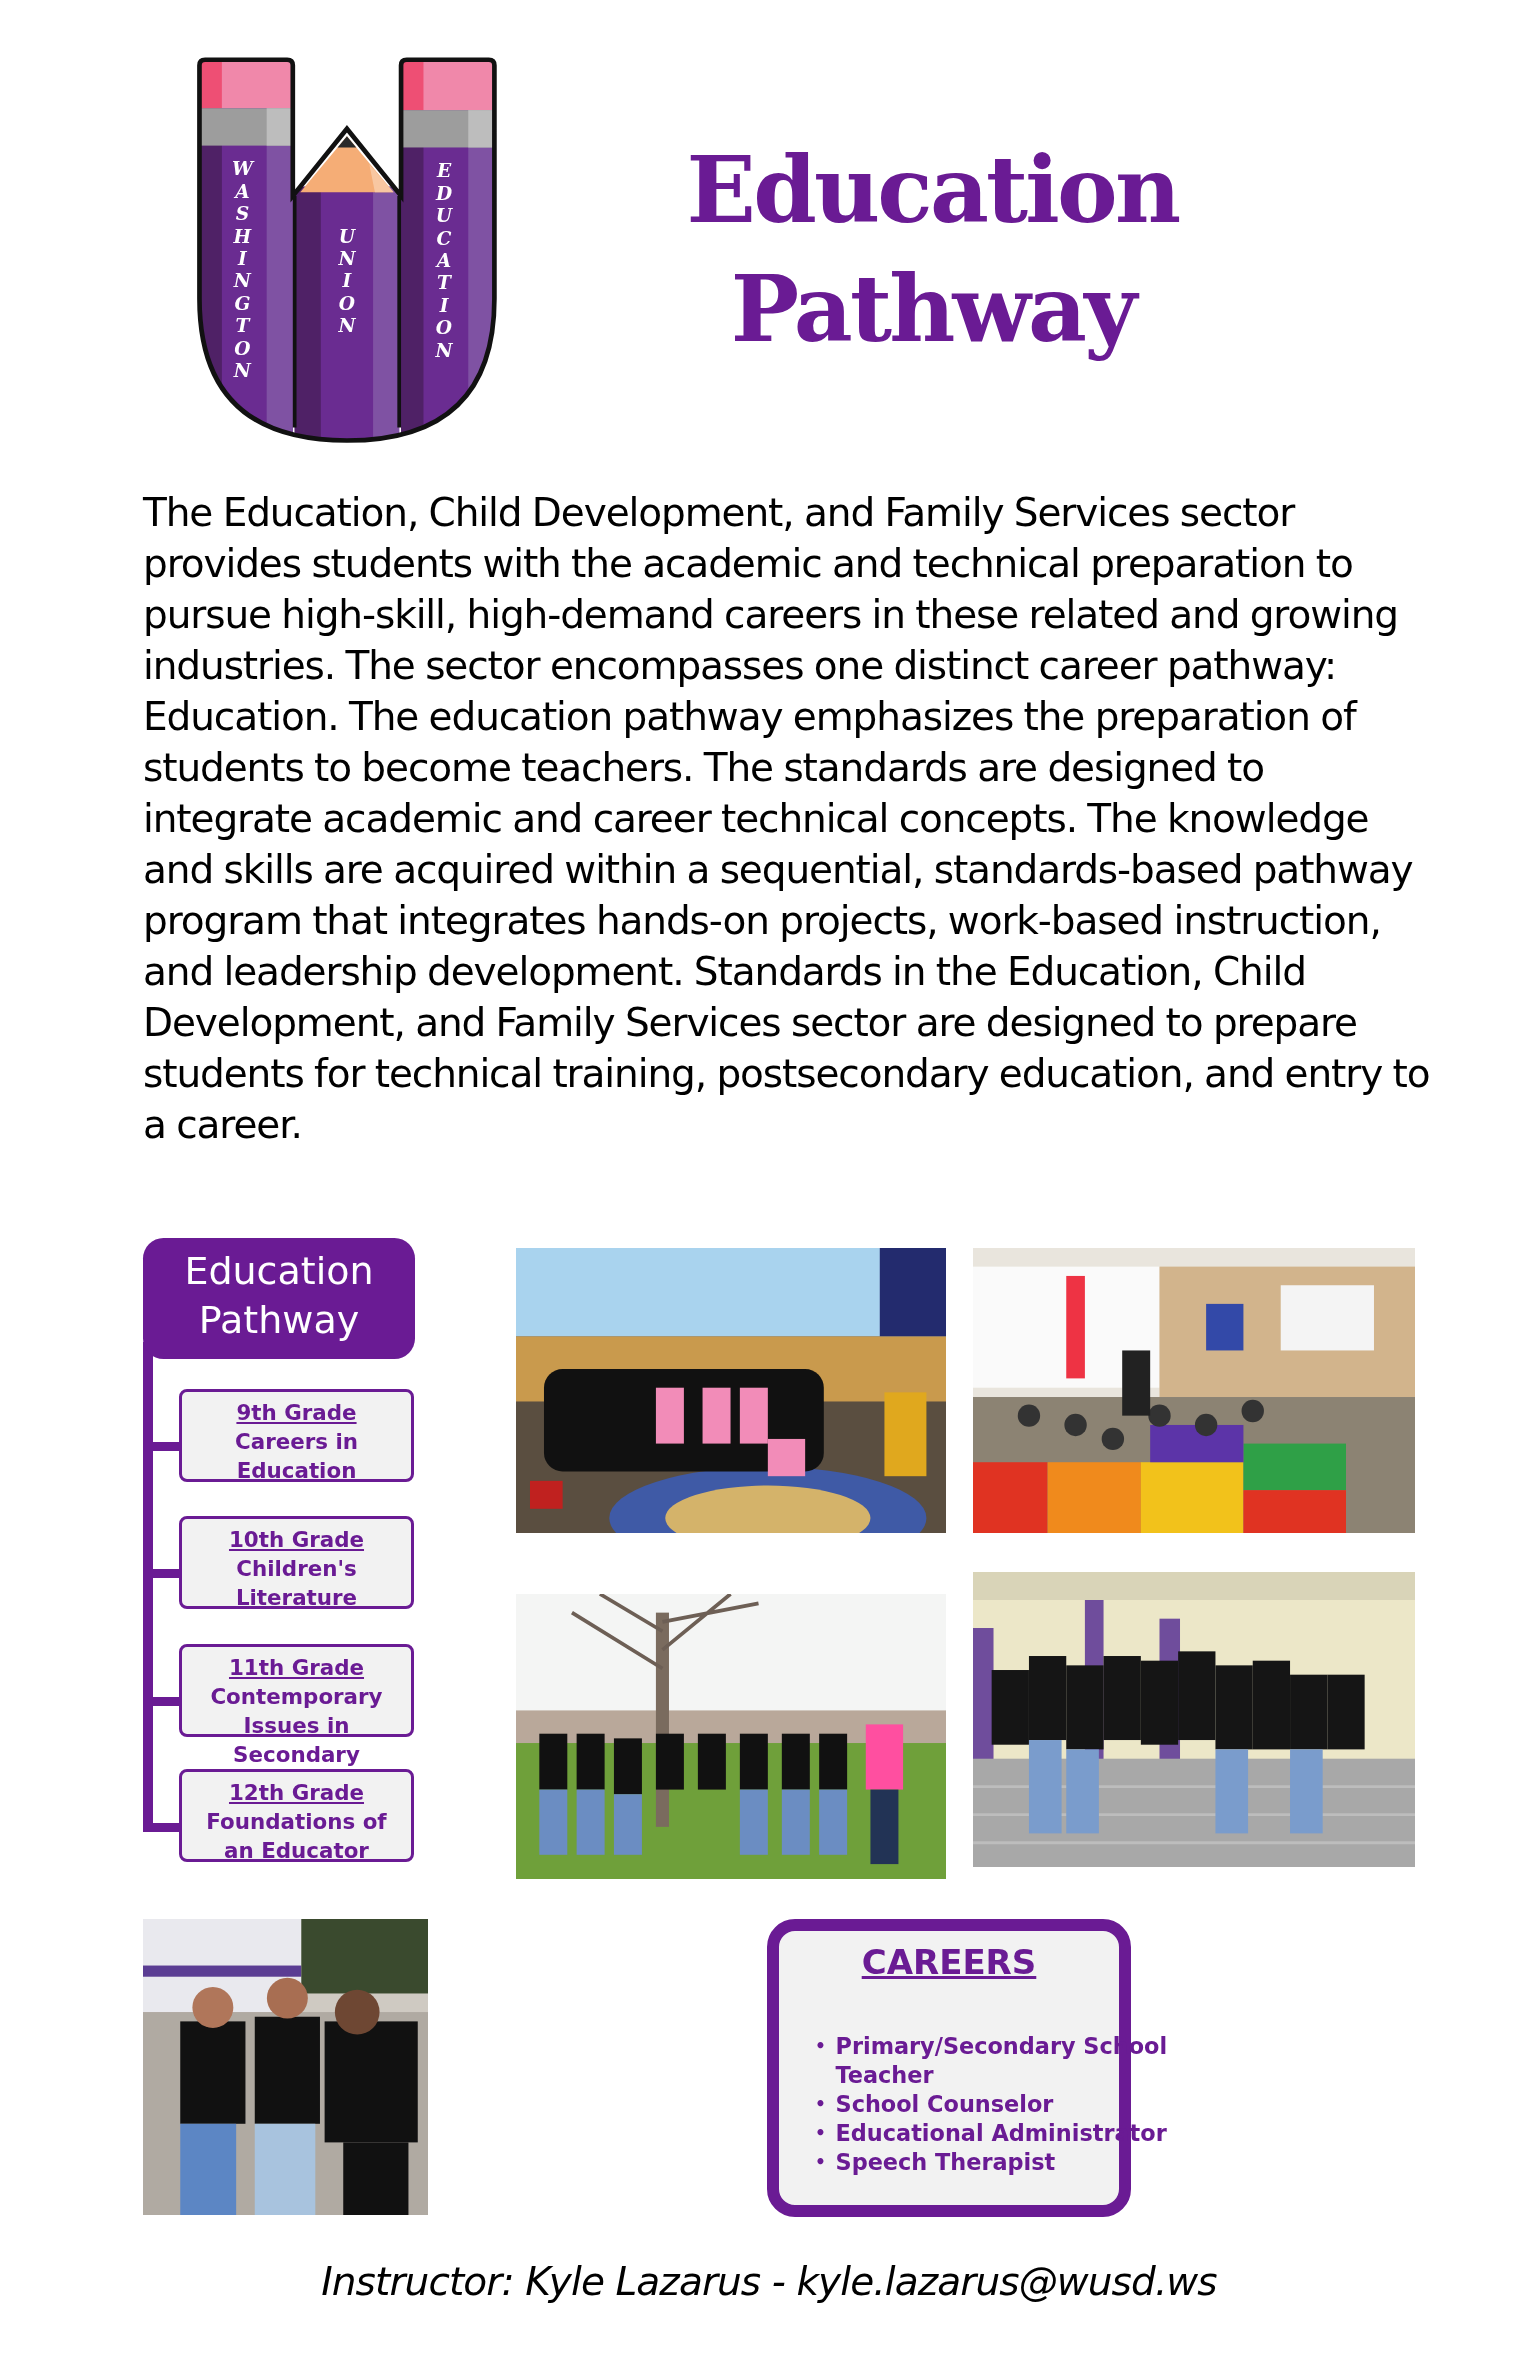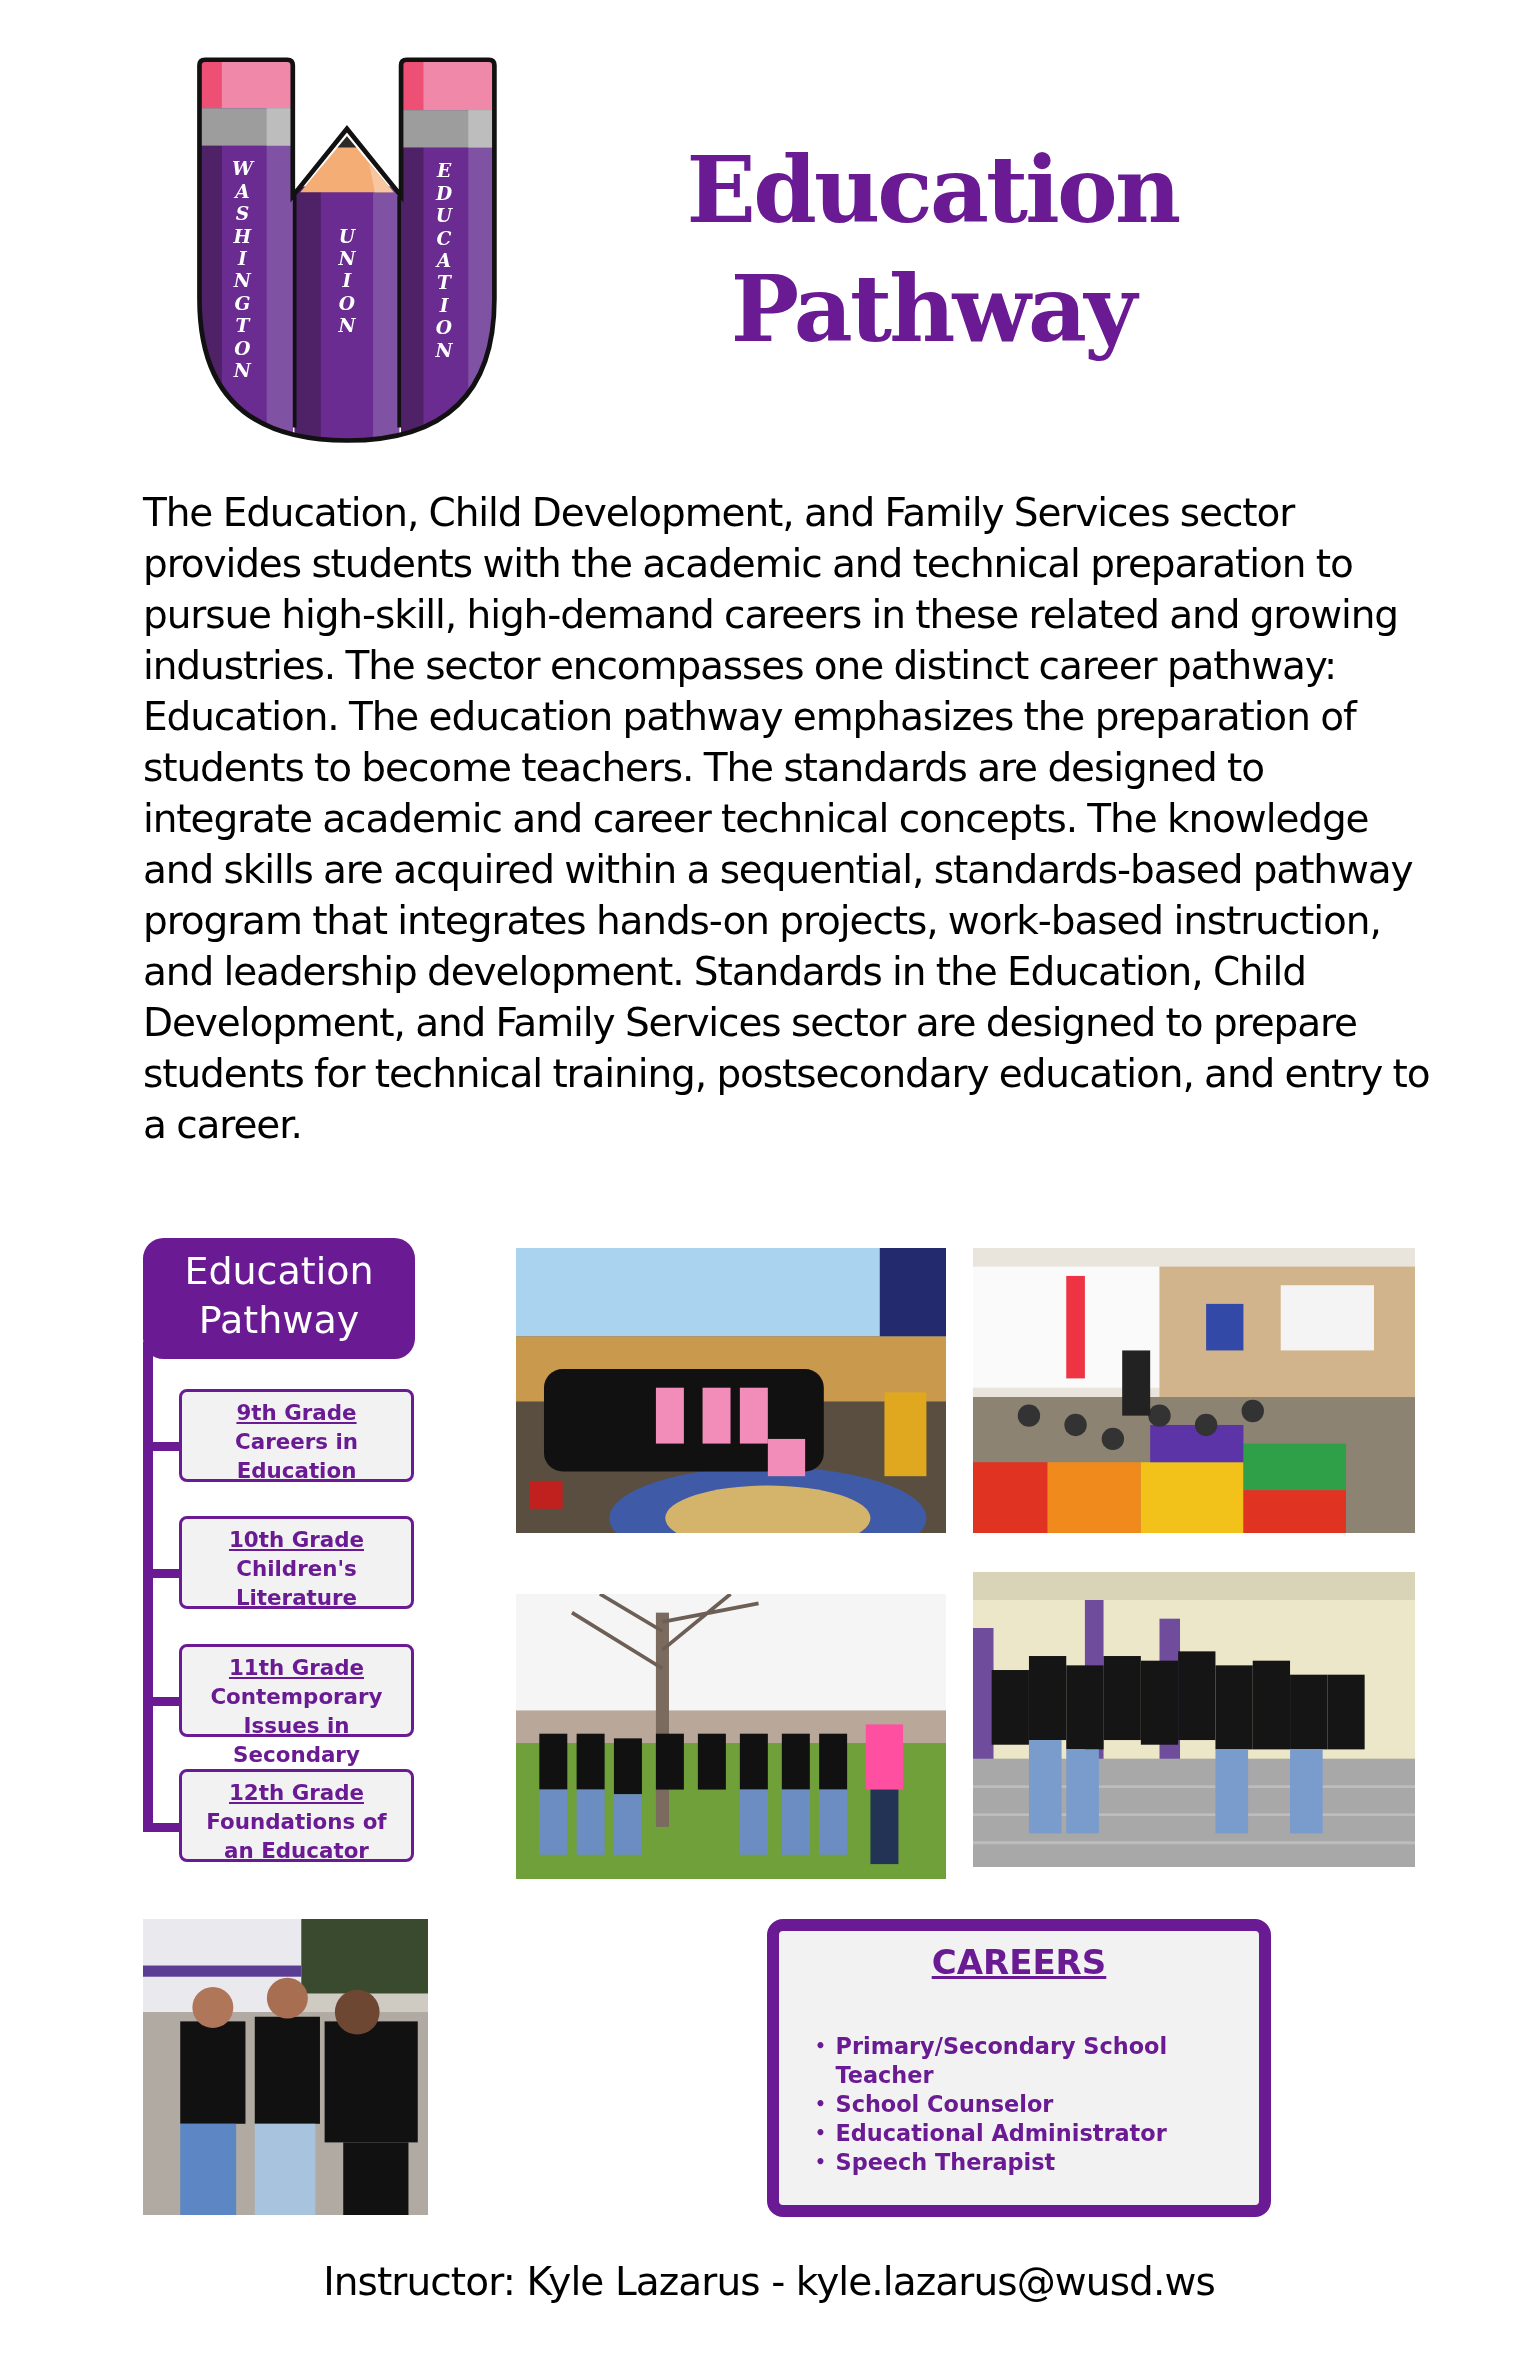--- a/index.html
+++ b/index.html
@@ -26,31 +26,31 @@
             border: 3.7px solid #6a1b94; border-radius: 8px; box-sizing: border-box;
             color: #6a1b94; text-align: center; font-weight: bold; font-size: 21.4px; line-height: 29px; padding-top: 5.6px; }
   .pw-grade { text-decoration: underline; display: block; }
   .pw-course { display: block; }
 
   
   .photo { position: absolute; overflow: hidden; }
   .photo svg { width: 100%; height: 100%; display: block; }
 
   
-  #careers { left: 767px; top: 1919px; width: 504px; height: 298px; border: 12px solid #6a1b94; border-radius: 16px;
+  #careers { left: 767px; top: 1919px; width: 364px; height: 298px; border: 12px solid #6a1b94; border-radius: 28px;
              background: #f2f2f2; box-sizing: border-box; color: #6a1b94; }
   #careers-title { position: absolute; left: 0; right: 0; top: 11.2px; text-align: center; font-weight: bold;
                    font-size: 34px; text-decoration: underline; }
   #careers-list { position: absolute; left: 28px; top: 93px; margin: 8px; padding: 0; list-style: none;
                   font-weight: bold; font-size: 22.4px; line-height: 29px; }
   #careers-list li { padding-left: 20.5px; position: relative; width: 345px; }
   #careers-list li::before { content: "•"; position: absolute; left: 0; font-size: 17px; }
 
   
-  #footer { left: 0; top: 2259px; width: 1538px; text-align: center; font-size: 39px; color: #000; letter-spacing: -0.9px; }
+  #footer { left: 0; top: 2259px; width: 1538px; text-align: center; font-size: 39px; color: #000; letter-spacing: -0.9px; font-style: italic; }
 </style>
 </head>
 <body>
 
 <div id="logo" class="abs">
   <svg viewBox="0 0 330 420" width="308" height="392">
     <defs>
       <clipPath id="uclip">
         <path d="M8 10 Q8 4 14 4 L102 4 Q108 4 108 10 L108 150 L166 78 L224 150 L224 10 Q224 4 230 4 L318 4 Q324 4 324 10 L324 260 Q324 412 166 412 Q8 412 8 260 Z"></path>
       </clipPath>

